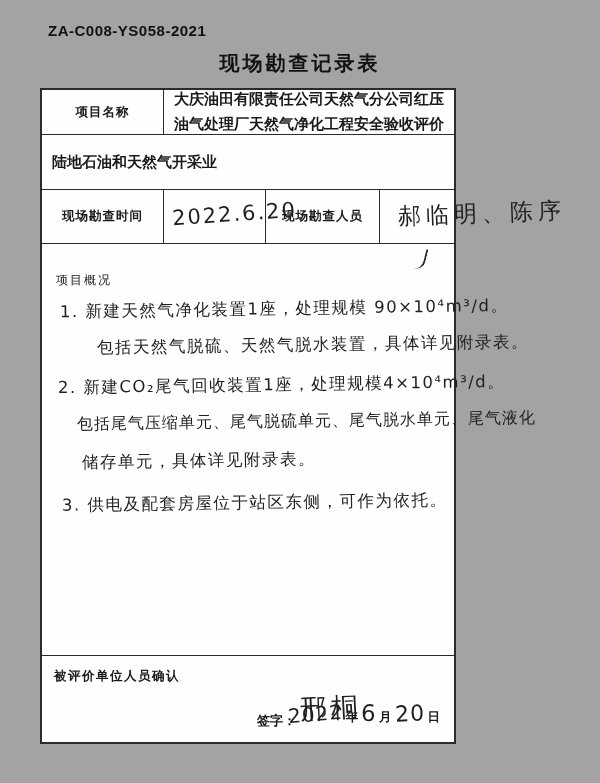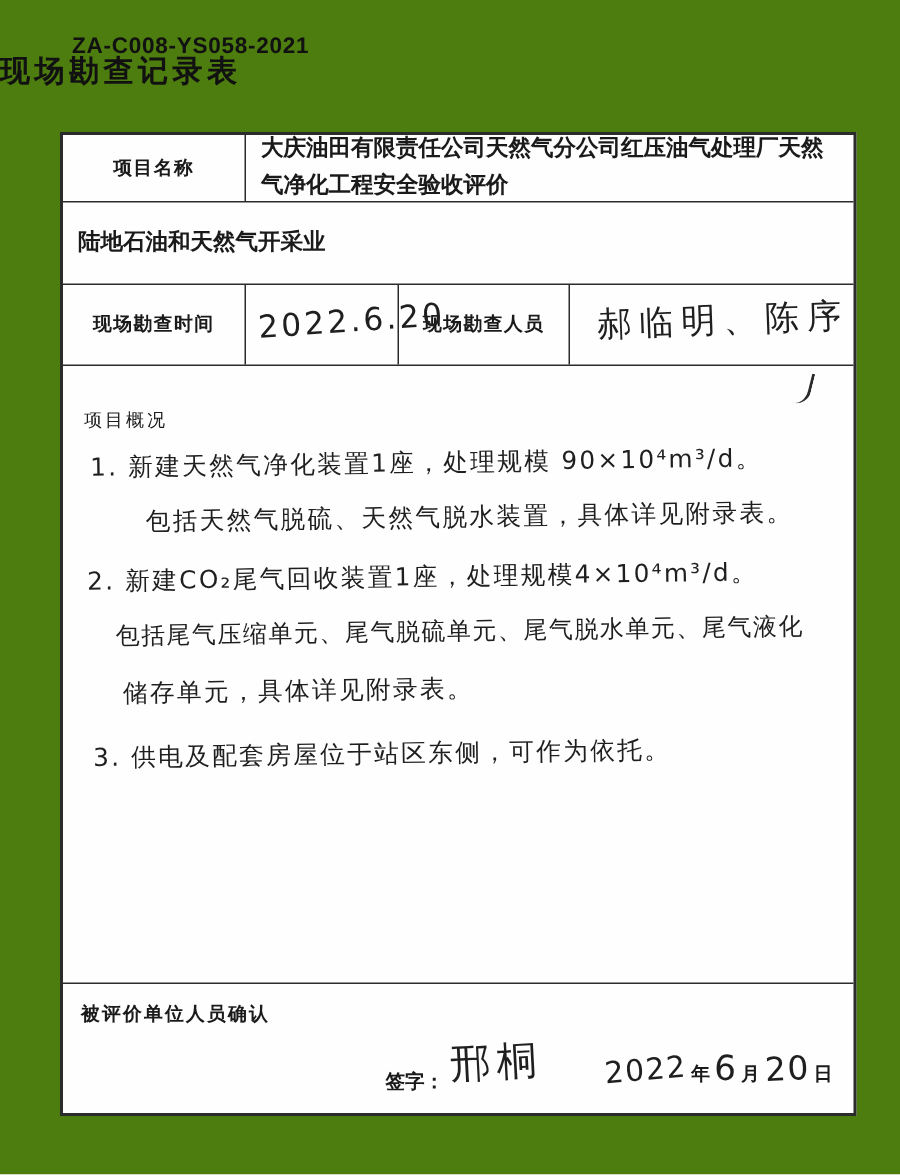--- a/index.html
+++ b/index.html
@@ -1,51 +1,51 @@
 <!DOCTYPE html>
 <html><head>
 <meta charset="utf-8">
 <style>
   * { margin: 0; padding: 0; box-sizing: border-box; }
   html, body { background: #ffffff; }
   .page {
     position: relative;
     width: 600px;
     height: 783px;
-    background: #4d7c0f;
+    background: #a3a3a3;
     font-family: "Liberation Serif", serif;
     color: #1d1d1d;
     overflow: hidden;
   }
   .doc-code {
     position: absolute;
     left: 48px;
     top: 22px;
     font-family: "Liberation Sans", sans-serif;
     font-weight: bold;
     font-size: 15px;
     letter-spacing: 0.5px;
     color: #111;
   }
   .title {
     position: absolute;
     left: 0;
-    top: 34px;
+    top: 50px;
     width: 100%;
-    text-align: left;
+    text-align: center;
     font-size: 20px;
     font-weight: bold;
     letter-spacing: 3px;
     color: #111;
   }
   .table {
     position: absolute;
     left: 40px;
     top: 88px;
-    width: 531px;
+    width: 416px;
     height: 656px;
     border: 2px solid #2b2b2b;
     background: #fefefe;
   }
   .row { display: flex; width: 100%; border-bottom: 1.6px solid #2b2b2b; }
   .row:last-child { border-bottom: none; padding-left: 44px; }
   .row-1 { height: 45px; }
   .row-2 { height: 55px; }
   .row-3 { height: 54px; }
   .row-4 { height: 412px; position: relative; display: block; }

